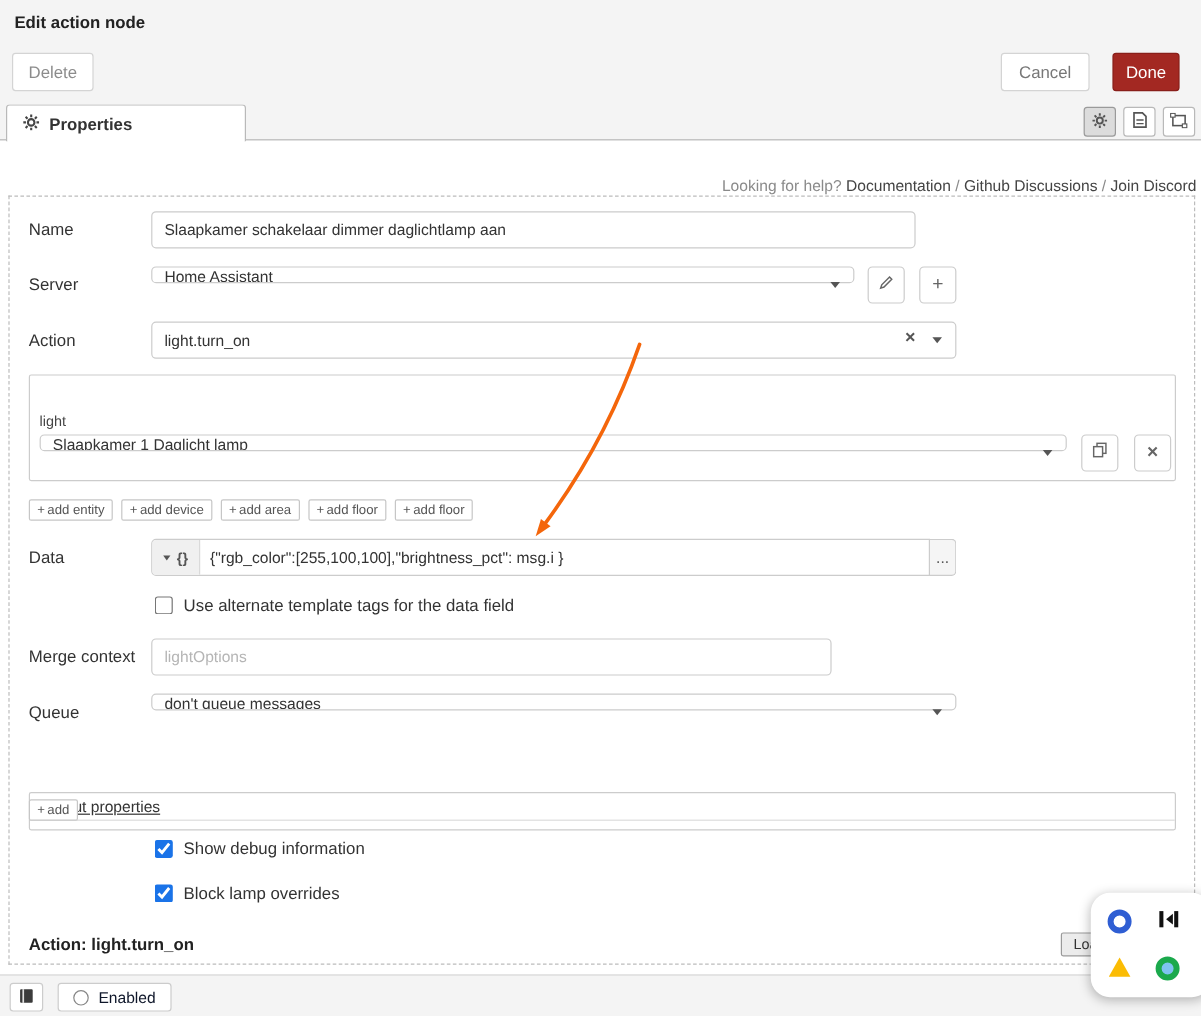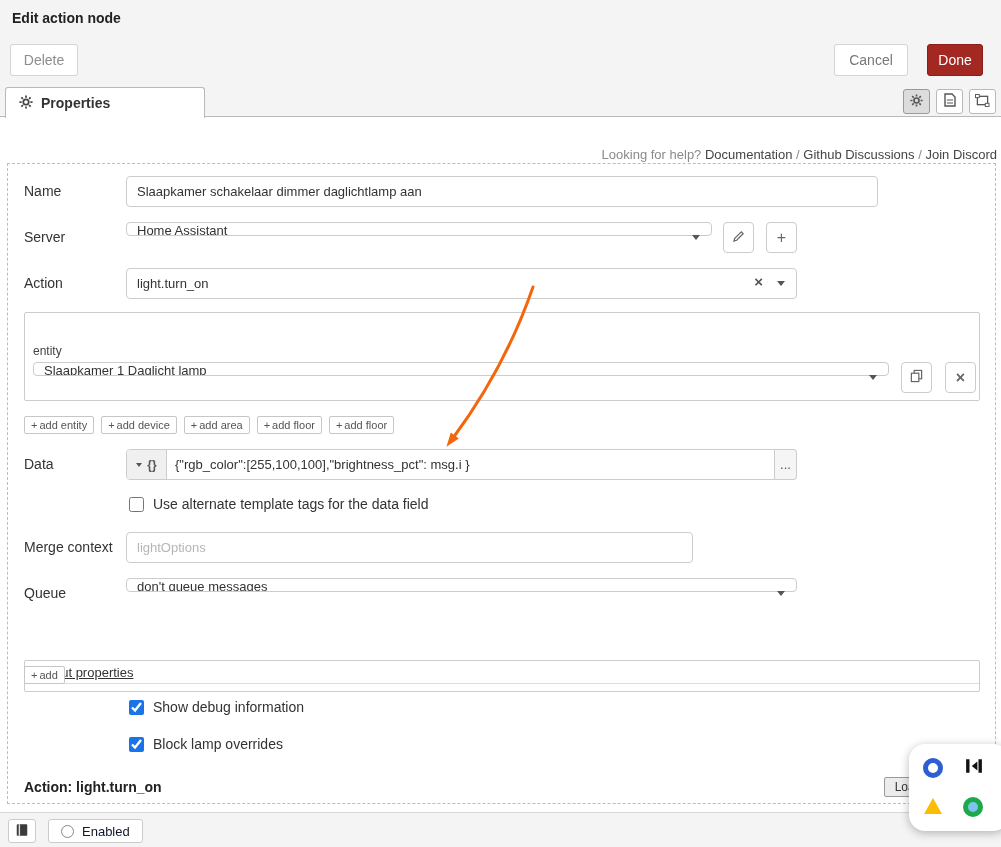--- a/index.html
+++ b/index.html
@@ -101,21 +101,21 @@
     <a>Documentation</a>
     <span>/</span>
     <a>Github Discussions</a>
     <span>/</span>
     <a>Join Discord</a>
   </div>
 
   <div class="dashed-box"></div>
 
   <div class="fld-label" style="top:176px;">Name</div>
-  <input class="txt-input" style="left: 126px; top: 176px; width: 752px;" value="Slaapkamer schakelaar dimmer daglichtlamp aan">
+  <input class="txt-input" style="left: 126px; top: 176px; width: 637px;" value="Slaapkamer schakelaar dimmer daglichtlamp aan">
 
   <div class="fld-label" style="top:222px;">Server</div>
   <div class="selwrap" style="left:126px;top:222px;width:586px;">
     <select><option>Home Assistant</option></select>
     <span class="chev"></span>
   </div>
   <div class="sq-btn" style="left:723px;top:222px;">
     <span>
       <svg width="13" height="13" viewBox="0 0 14 14">
           <path d="M2 12l1-3 7-7 2 2-7 7-3 1z" fill="none" stroke="#666" stroke-width="1.3"></path>
@@ -127,21 +127,21 @@
   </div>
 
   <div class="fld-label" style="top:268px;">Action</div>
   <div style="position:absolute;left:126px;top:268px;width:671px;height:31px;">
     <input class="txt-input" style="left: 0px; top: 0px; width: 671px; padding-right: 70px;" value="light.turn_on">
     <span style="position:absolute;right:34px;top:5px;font-size:15px;font-weight:bold;color:#555;cursor:pointer;">×</span>
     <span class="chev"></span>
   </div>
 
   <div class="group-box" style="left:24px;top:312px;width:956px;height:89px;">
-    <div style="position:absolute;left:8px;top:31px;font-size:12px;color:#444;">entity</div>
+    <div style="position:absolute;left:8px;top:31px;font-size:12px;color:#444;">light</div>
     <div class="selwrap" style="left:8px;top:49px;width:856px;">
       <select><option>Slaapkamer 1 Daglicht lamp</option></select>
       <span class="chev"></span>
     </div>
     <div class="sq-btn" style="left:876px;top:49px;">
       <span>
         <svg width="13" height="14" viewBox="0 0 14 15">
             <rect x="4.5" y="1.5" width="8" height="9" fill="#fff" stroke="#666" stroke-width="1.3"></rect>
             <rect x="1.5" y="4.5" width="8" height="9" fill="#fff" stroke="#666" stroke-width="1.3"></rect>
           </svg>

